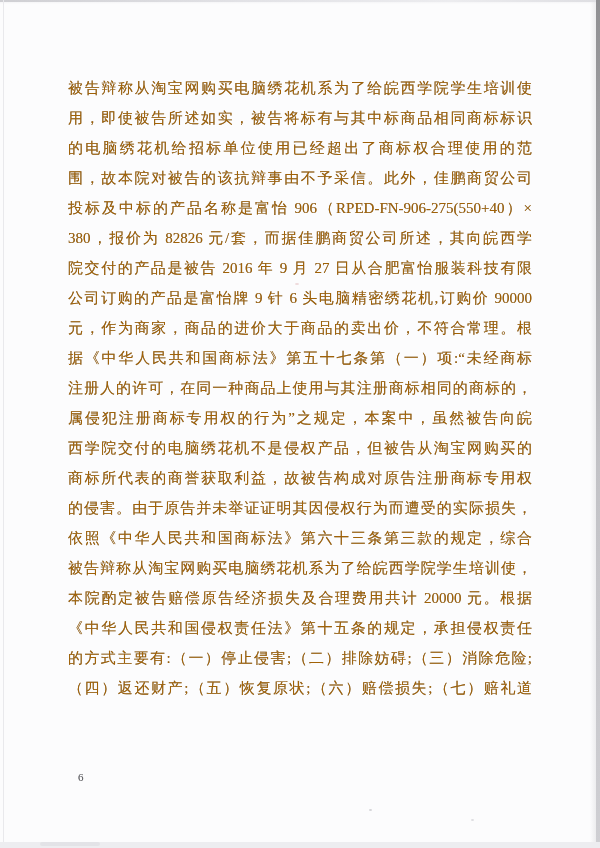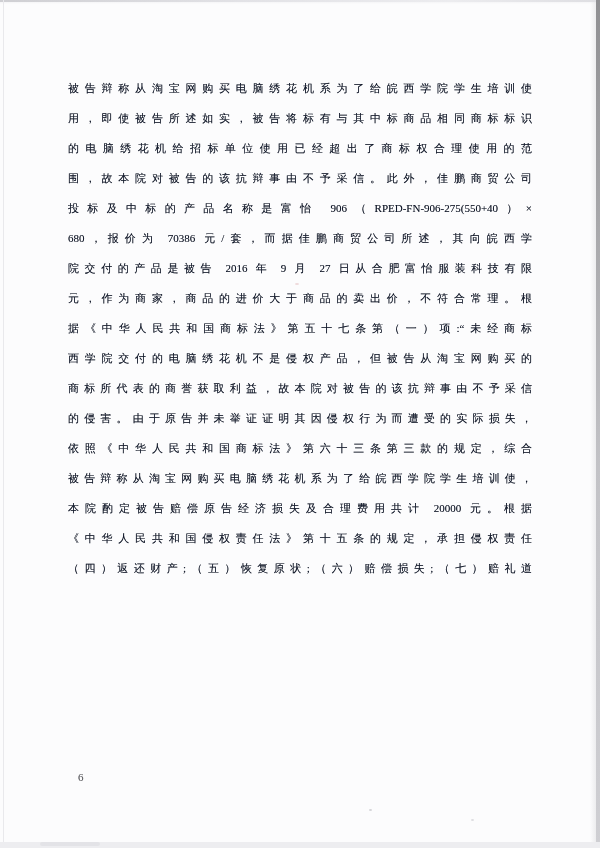--- a/index.html
+++ b/index.html
@@ -54,22 +54,22 @@
     left: 40px; bottom: 2px;
     width: 60px; height: 4px;
     background: #e3e3e7;
     border-radius: 2px;
   }
   .text-block {
     position: absolute;
     left: 68px;
     top: 73px;
     width: 464px;
-    color: #0f172a;
-    font-size: 11px;
+    color: #a16207;
+    font-size: 15px;
     text-shadow: 0 0 0.5px rgba(60,60,60,0.55);
   }
   .line {
     height: 30px;
     line-height: 30px;
     overflow: hidden;
     text-align: justify;
     text-align-last: justify;
     text-justify: inter-character;
     white-space: normal;
@@ -99,31 +99,35 @@
   <div class="edge-top"></div>
   <div class="edge-left"></div>
   <div class="edge-right"></div>
 
   <div class="text-block">
       <div class="line">被告辩称从淘宝网购买电脑绣花机系为了给皖西学院学生培训使</div>
       <div class="line">用，即使被告所述如实，被告将标有与其中标商品相同商标标识</div>
       <div class="line">的电脑绣花机给招标单位使用已经超出了商标权合理使用的范</div>
       <div class="line">围，故本院对被告的该抗辩事由不予采信。此外，佳鹏商贸公司</div>
       <div class="line">投标及中标的产品名称是富怡 906（RPED-FN-906-275(550+40）×</div>
-      <div class="line">680，报价为 70386 元/套，而据佳鹏商贸公司所述，其向皖西学</div>
+      <div class="line">380，报价为 82826 元/套，而据佳鹏商贸公司所述，其向皖西学</div>
       <div class="line">院交付的产品是被告 2016 年 9 月 27 日从合肥富怡服装科技有限</div>
+      <div class="line">公司订购的产品是富怡牌 9 针 6 头电脑精密绣花机,订购价 90000</div>
       <div class="line">元，作为商家，商品的进价大于商品的卖出价，不符合常理。根</div>
       <div class="line">据《中华人民共和国商标法》第五十七条第（一）项:“未经商标</div>
+      <div class="line">注册人的许可，在同一种商品上使用与其注册商标相同的商标的，</div>
+      <div class="line">属侵犯注册商标专用权的行为”之规定，本案中，虽然被告向皖</div>
       <div class="line">西学院交付的电脑绣花机不是侵权产品，但被告从淘宝网购买的</div>
-      <div class="line">商标所代表的商誉获取利益，故本院对被告的该抗辩事由不予采信</div>
+      <div class="line">商标所代表的商誉获取利益，故被告构成对原告注册商标专用权</div>
       <div class="line">的侵害。由于原告并未举证证明其因侵权行为而遭受的实际损失，</div>
       <div class="line">依照《中华人民共和国商标法》第六十三条第三款的规定，综合</div>
       <div class="line">被告辩称从淘宝网购买电脑绣花机系为了给皖西学院学生培训使，</div>
       <div class="line">本院酌定被告赔偿原告经济损失及合理费用共计 20000 元。根据</div>
       <div class="line">《中华人民共和国侵权责任法》第十五条的规定，承担侵权责任</div>
+      <div class="line">的方式主要有:（一）停止侵害;（二）排除妨碍;（三）消除危险;</div>
       <div class="line">（四）返还财产;（五）恢复原状;（六）赔偿损失;（七）赔礼道</div>
     </div>
 
   <div class="page-number">6</div>
 
   <div class="speck speck-1"></div>
   <div class="speck speck-2"></div>
   <div class="speck speck-3"></div>
 
   <div class="edge-bottom"></div>

